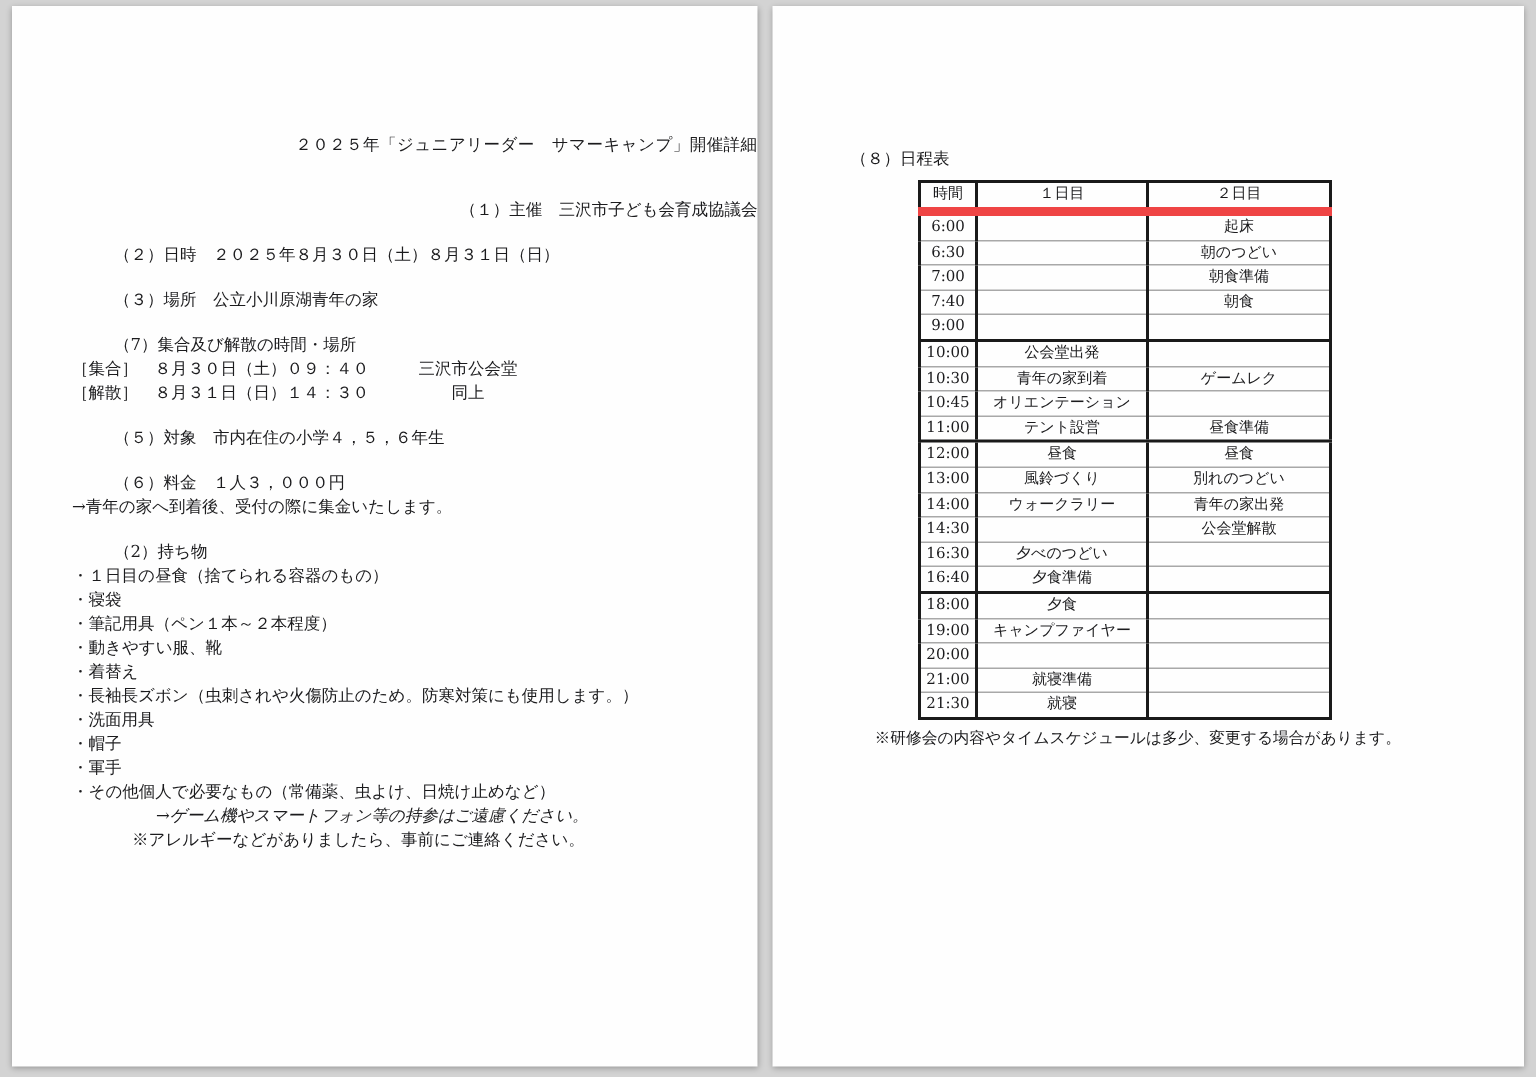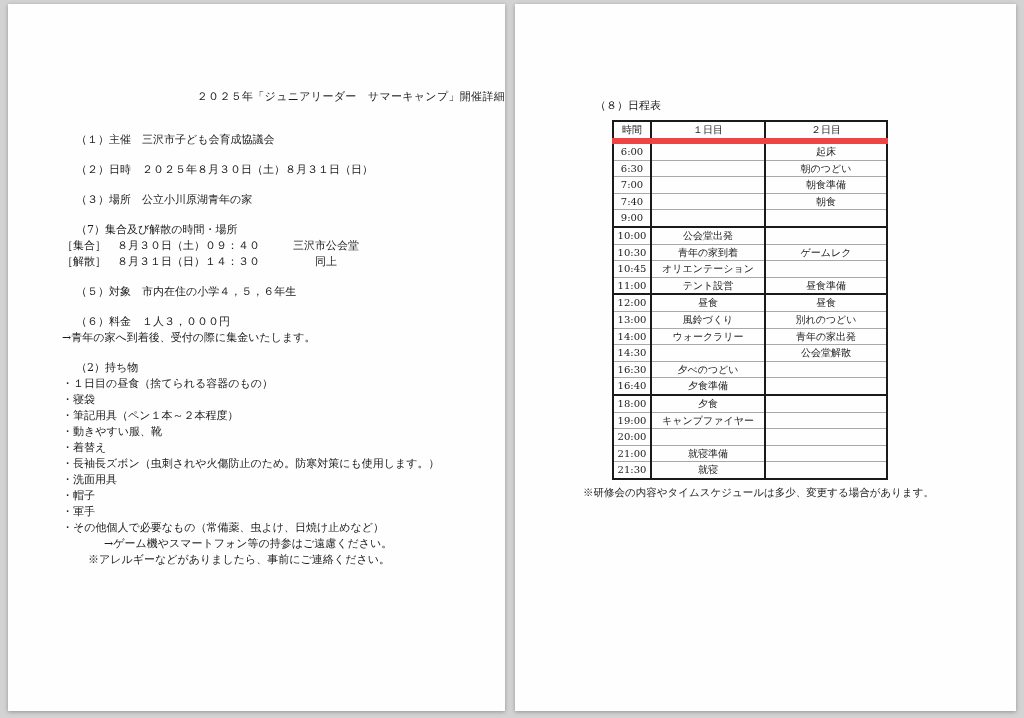--- a/index.html
+++ b/index.html
@@ -24,27 +24,27 @@
   .doc-title {
     margin-top: 85px;
     text-align: right;
     font-size: 11px;
     line-height: 16px;
     letter-spacing: 0.3px;
     white-space: pre;
   }
   .line { font-size: 11px; line-height: 16px; white-space: pre; }
   .item  { margin-top: 14px; padding-left: 68px; }
-  .first { margin-top: 27px; }
-  .sub   { padding-left: 54px; }
-  .arrow { padding-left: 96px; }
+  .first { margin-top: 27px; text-align: right; }
+  .sub   { padding-left: 40px; }
+  .arrow { padding-left: 96px; font-style: italic; }
   .note  { padding-left: 80px; }
 
   
-  .section-heading { margin-top: 94px; padding-left: 80px; font-size: 11px; line-height: 16px; }
+  .section-heading { margin-top: 94px; padding-left: 52px; font-size: 11px; line-height: 16px; }
   table.schedule {
     margin: 6px 0 0 97px;
     border-collapse: collapse;
     table-layout: fixed;
     width: 274px;
     border: 2px solid #1a1a1a;
   }
   .c-time { width: 38px; } .c-day1 { width: 114px; } .c-day2 { width: 122px; }
   .schedule th, .schedule td {
     border-left: 2px solid #1a1a1a;

